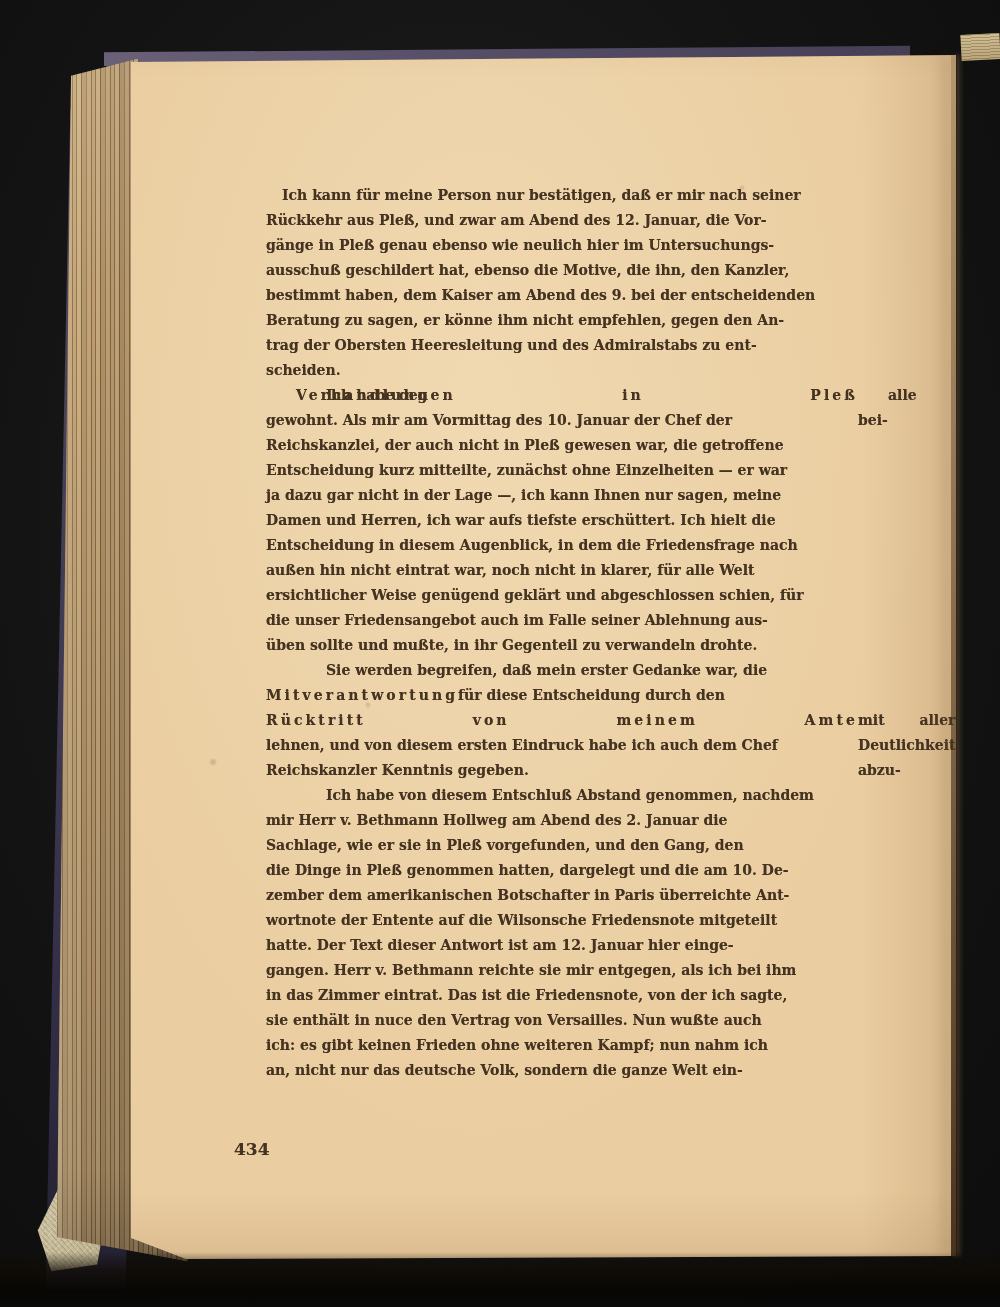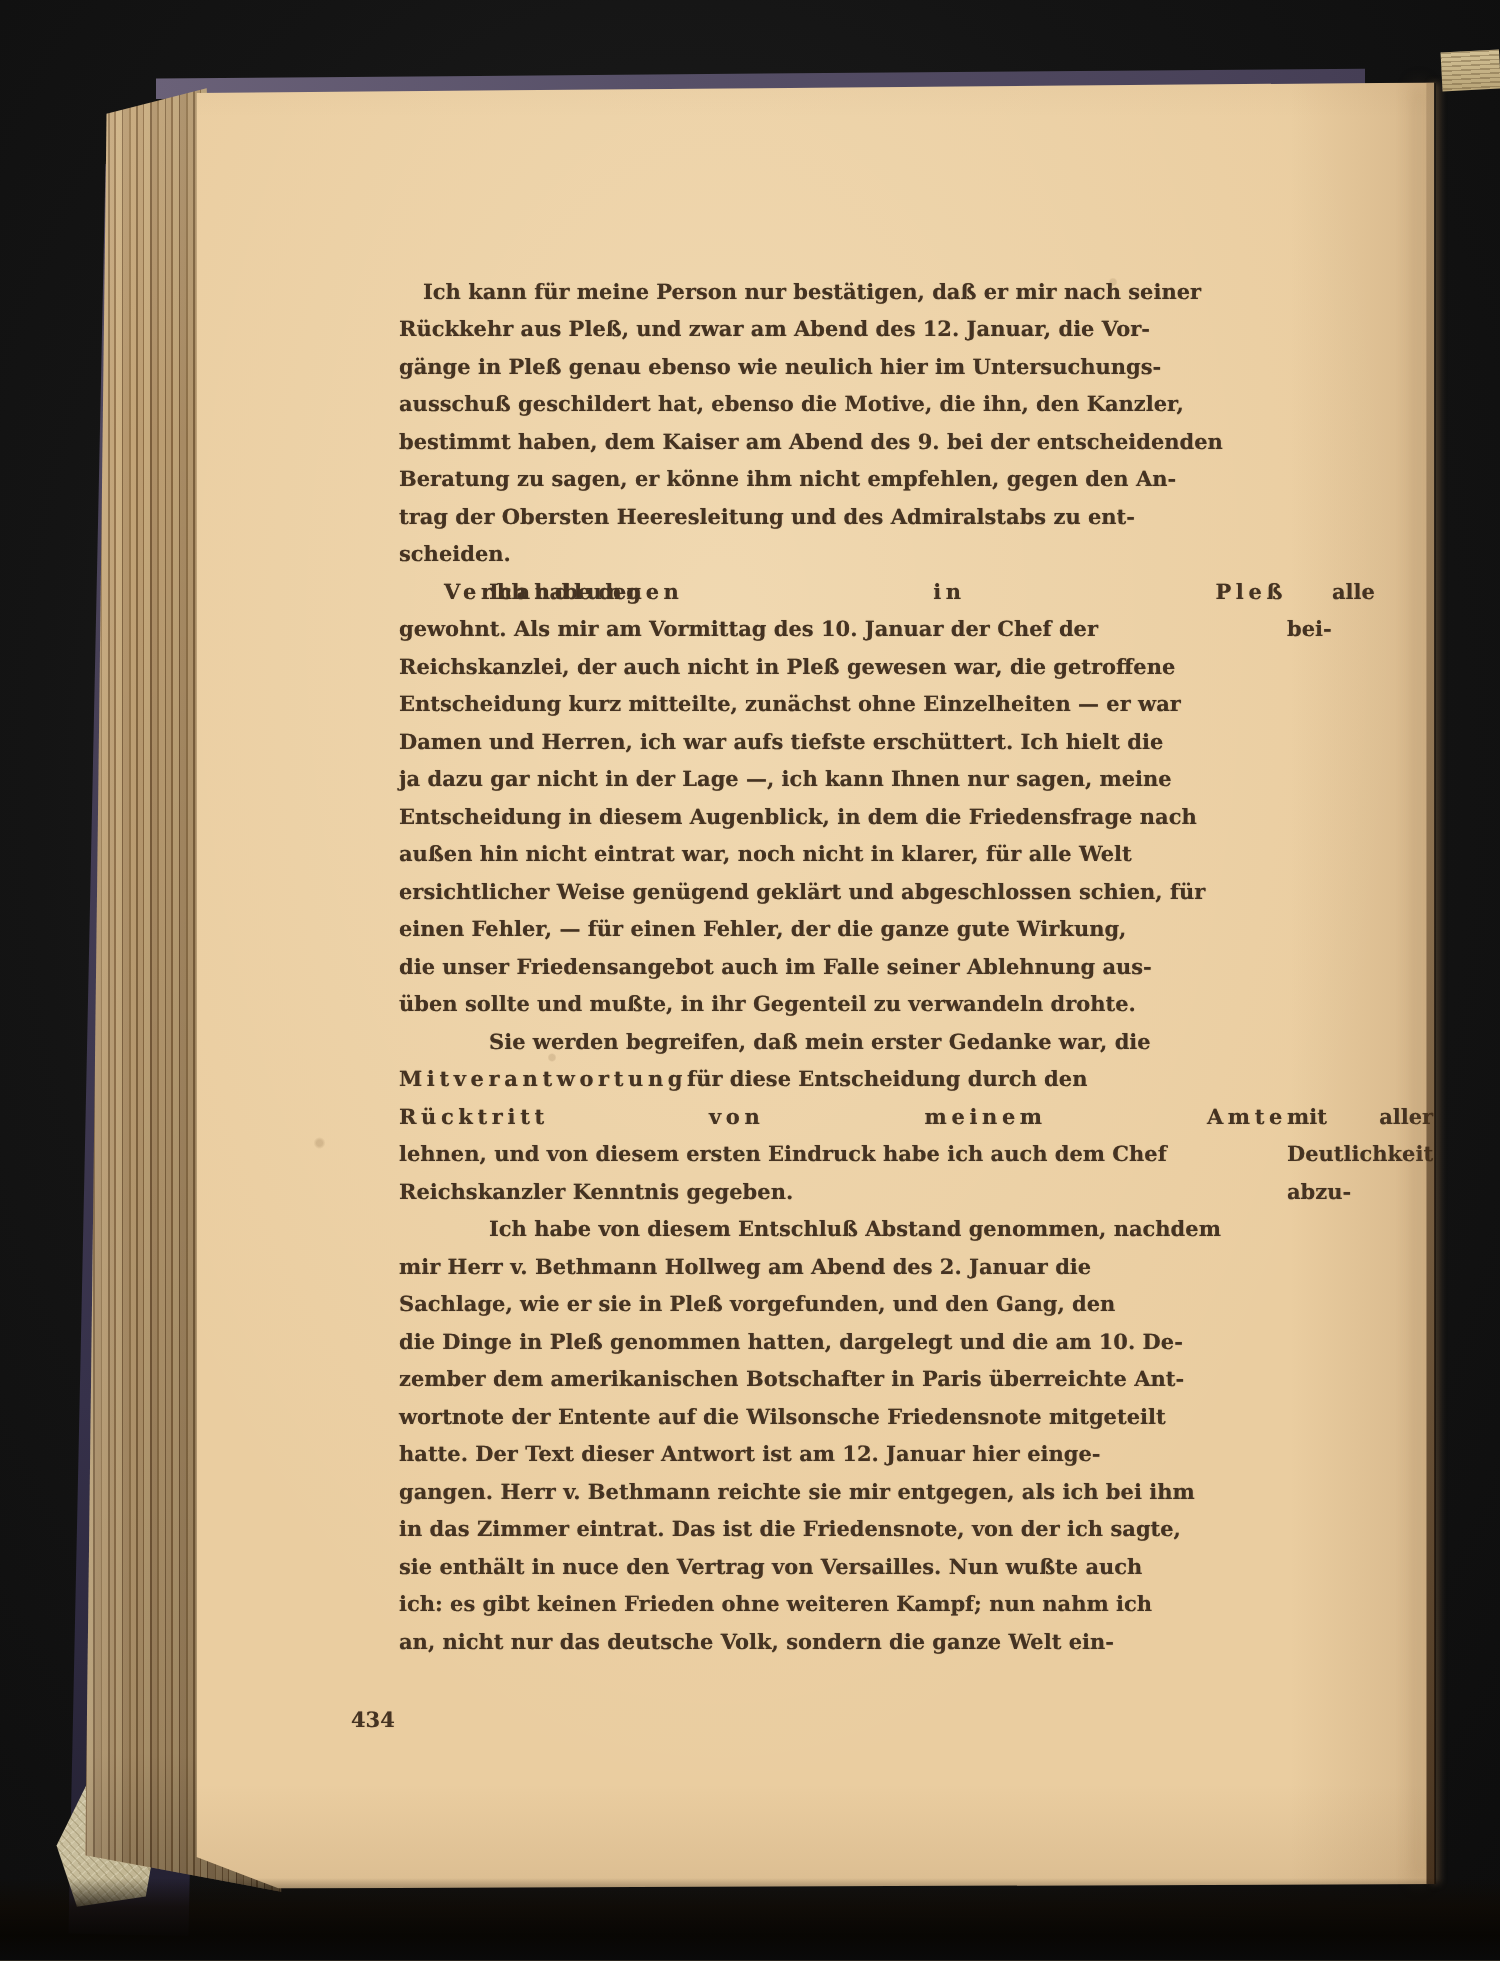--- a/index.html
+++ b/index.html
@@ -72,21 +72,21 @@
     left:266px;top:183px;width:592px;
     color:var(--ink,#453322);
     font-size:14px;font-weight:bold;
     text-shadow:0 0 .5px rgba(70,50,28,.55);
   }
   .line{position:relative;height:25px;line-height:25px;white-space:normal;}
   .line.j{text-align:justify;text-align-last:justify;}
   .sp{position:static;letter-spacing:.22em;}
   .page-number{
     left:234px;top:1139px;color:var(--ink,#453322);
-    font-size:14px;font-weight:bold;text-shadow:0 0 .5px rgba(70,50,28,.5);
+    font-size:17px;font-weight:bold;text-shadow:0 0 .5px rgba(70,50,28,.5);
   }
   
   .facing{
     left:956px;top:52px;width:44px;height:1202px;
     background:linear-gradient(90deg,#b9placeholder 0,#b99a6e 0%,#eed2a6 14%,#e4c494 60%,#dcbc8c 100%);
   }
   .facing-tab{
     left:961px;top:34px;width:39px;height:26px;
     transform:rotate(-3deg);
     background:
@@ -147,36 +147,33 @@
         <div class="line j">
           <span>gewohnt.  Als mir am Vormittag des 10. Januar der Chef der</span>
         </div>
         <div class="line j">
           <span>Reichskanzlei, der auch nicht in Pleß gewesen war, die getroffene</span>
         </div>
         <div class="line j">
           <span>Entscheidung kurz mitteilte, zunächst ohne Einzelheiten — er war</span>
         </div>
         <div class="line j">
+          <span>ja dazu gar nicht in der Lage —, ich kann Ihnen nur sagen, meine</span>
+        </div>
+        <div class="line j">
           <span>Damen und Herren, ich war aufs tiefste erschüttert.  Ich hielt die</span>
         </div>
         <div class="line j">
-          <span>ja dazu gar nicht in der Lage —, ich kann Ihnen nur sagen, meine</span>
-        </div>
-        <div class="line j">
           <span>Entscheidung in diesem Augenblick, in dem die Friedensfrage nach</span>
         </div>
         <div class="line j">
           <span>außen hin nicht eintrat war, noch nicht in klarer, für alle Welt</span>
         </div>
         <div class="line j">
           <span>ersichtlicher Weise genügend geklärt und abgeschlossen schien, für</span>
-        </div>
-        <div class="line j">
-          <span>einen Fehler, — für einen Fehler, der die ganze gute Wirkung,</span>
         </div>
         <div class="line j">
           <span>die unser Friedensangebot auch im Falle seiner Ablehnung aus-</span>
         </div>
         <div class="line">
           <span>üben sollte und mußte, in ihr Gegenteil zu verwandeln drohte.</span>
         </div>
         <div class="line j" style="text-indent: 30px;">
           <span>Sie werden begreifen, daß mein erster Gedanke war, die</span>
         </div>

